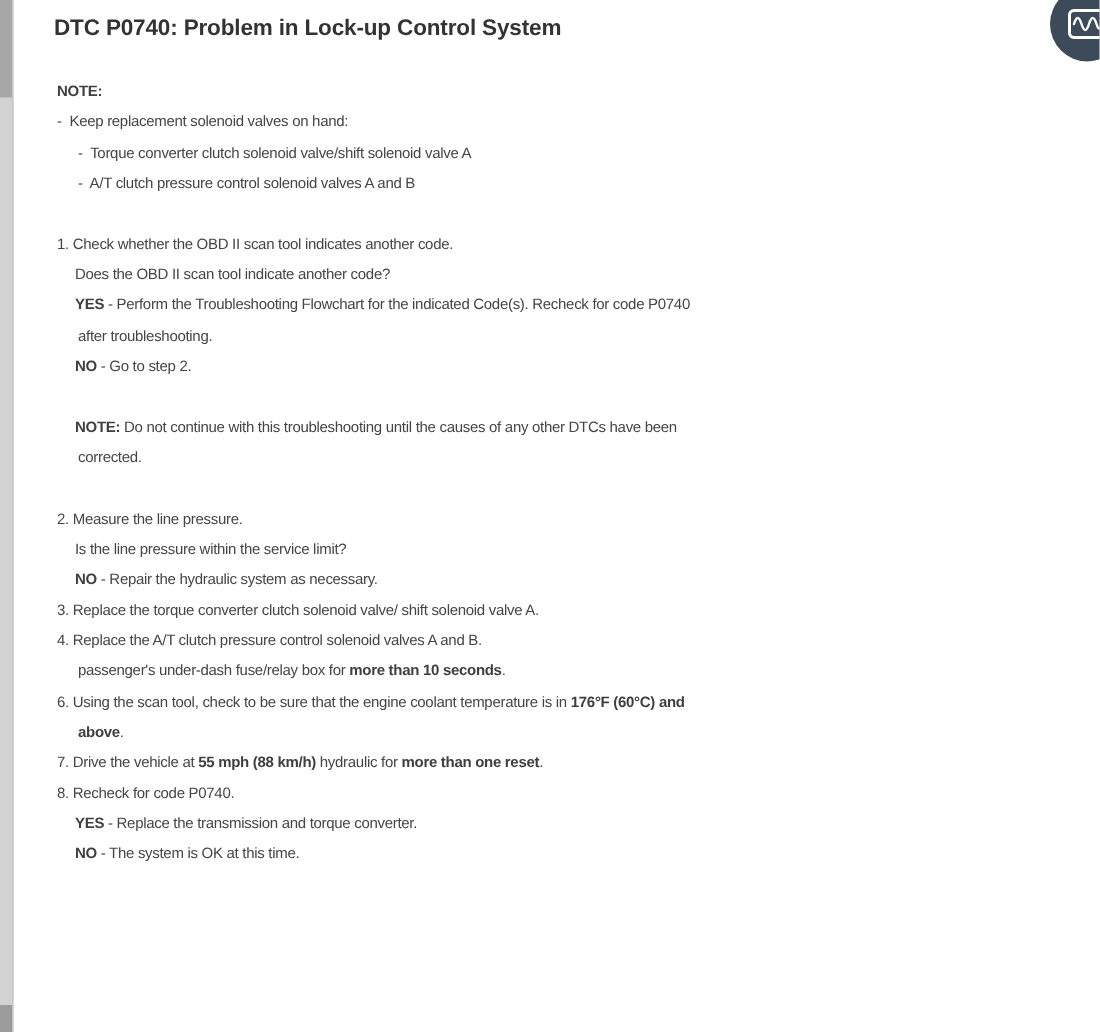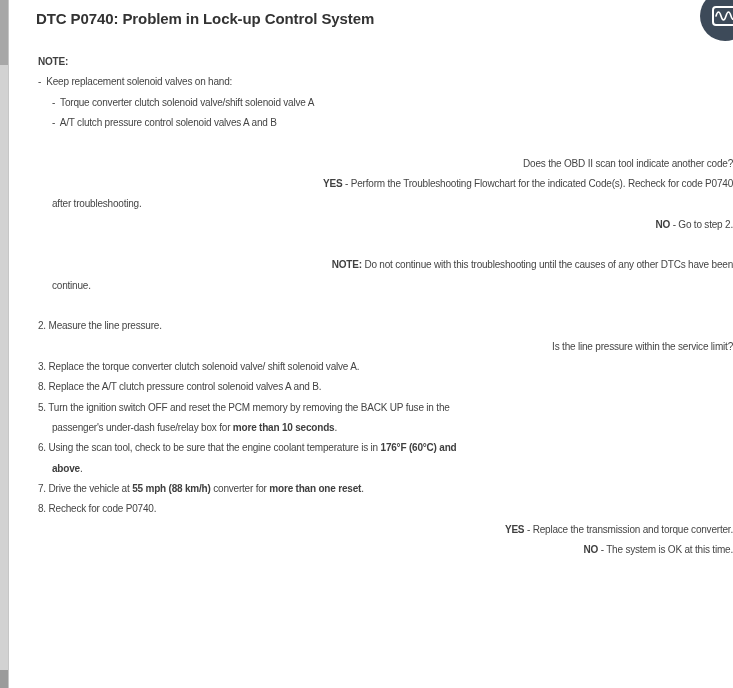--- a/index.html
+++ b/index.html
@@ -68,21 +68,21 @@
     font-size: 10px;
     letter-spacing: -0.2px;
   }
   .line {
     height: 20.34px;
     line-height: 20.34px;
     white-space: pre;
   }
   .ind0 { margin-left: 16px; }
   .ind1 { margin-left: 2px; }
-  .ind2 { margin-left: 14px; text-align: right; }
+  .ind2 { margin-left: 14px; }
   .ind3 { margin-left: 16px; }
   .b { font-weight: 700; color: #3f3f3f; }
   
   .fab {
     position: absolute;
     left: 700px; top: -9px;
     width: 50px; height: 50px;
     border-radius: 50%;
     background: var(--fab-bg);
     z-index: 10;
@@ -103,37 +103,38 @@
   </div>
 
   <div class="content">
     <h1 class="title">DTC P0740: Problem in Lock-up Control System</h1>
     <div class="body-lines">
         <div class="line ind1"><span class="b">NOTE:</span></div>
         <div class="line ind1"><span>-  Keep replacement solenoid valves on hand:</span></div>
         <div class="line ind3"><span>-  Torque converter clutch solenoid valve/shift solenoid valve A</span></div>
         <div class="line ind3"><span>-  A/T clutch pressure control solenoid valves A and B</span></div>
         <div class="line spacer"></div>
+        <div class="line ind1"><span>1. Check whether the OBD II scan tool indicates another code.</span></div>
         <div class="line ind2"><span>Does the OBD II scan tool indicate another code?</span></div>
         <div class="line ind2"><span class="b">YES</span><span> - Perform the Troubleshooting Flowchart for the indicated Code(s). Recheck for code P0740</span></div>
         <div class="line ind0"><span>after troubleshooting.</span></div>
         <div class="line ind2"><span class="b">NO</span><span> - Go to step 2.</span></div>
         <div class="line spacer"></div>
         <div class="line ind2"><span class="b">NOTE:</span><span> Do not continue with this troubleshooting until the causes of any other DTCs have been</span></div>
-        <div class="line ind0"><span>continue.</span></div>
+        <div class="line ind0"><span>corrected.</span></div>
         <div class="line spacer"></div>
         <div class="line ind1"><span>2. Measure the line pressure.</span></div>
         <div class="line ind2"><span>Is the line pressure within the service limit?</span></div>
+        <div class="line ind2"><span class="b">NO</span><span> - Repair the hydraulic system as necessary.</span></div>
         <div class="line ind1"><span>3. Replace the torque converter clutch solenoid valve/ shift solenoid valve A.</span></div>
-        <div class="line ind1"><span>8. Replace the A/T clutch pressure control solenoid valves A and B.</span></div>
-        <div class="line ind1"><span>5. Turn the ignition switch OFF and reset the PCM memory by removing the BACK UP fuse in the</span></div>
+        <div class="line ind1"><span>4. Replace the A/T clutch pressure control solenoid valves A and B.</span></div>
         <div class="line ind0"><span>passenger's under-dash fuse/relay box for </span><span class="b">more than 10 seconds</span><span>.</span></div>
         <div class="line ind1"><span>6. Using the scan tool, check to be sure that the engine coolant temperature is in </span><span class="b">176°F (60°C) and</span></div>
         <div class="line ind0"><span class="b">above</span><span>.</span></div>
-        <div class="line ind1"><span>7. Drive the vehicle at </span><span class="b">55 mph (88 km/h)</span><span> converter for </span><span class="b">more than one reset</span><span>.</span></div>
+        <div class="line ind1"><span>7. Drive the vehicle at </span><span class="b">55 mph (88 km/h)</span><span> hydraulic for </span><span class="b">more than one reset</span><span>.</span></div>
         <div class="line ind1"><span>8. Recheck for code P0740.</span></div>
         <div class="line ind2"><span class="b">YES</span><span> - Replace the transmission and torque converter.</span></div>
         <div class="line ind2"><span class="b">NO</span><span> - The system is OK at this time.</span></div>
       </div>
   </div>
 
   <div class="fab">
     <svg width="26" height="20" viewBox="0 0 26 20">
       <rect x="1" y="1" width="24" height="18" rx="3" fill="none" stroke="#ffffff" stroke-width="2"></rect>
       <path d="M4,10 q2.5,-8 5,0 q2.5,8 5,0 q2.5,-8 5,0 q1.5,5 3,2" fill="none" stroke="#ffffff" stroke-width="1.6" stroke-linecap="round"></path>

